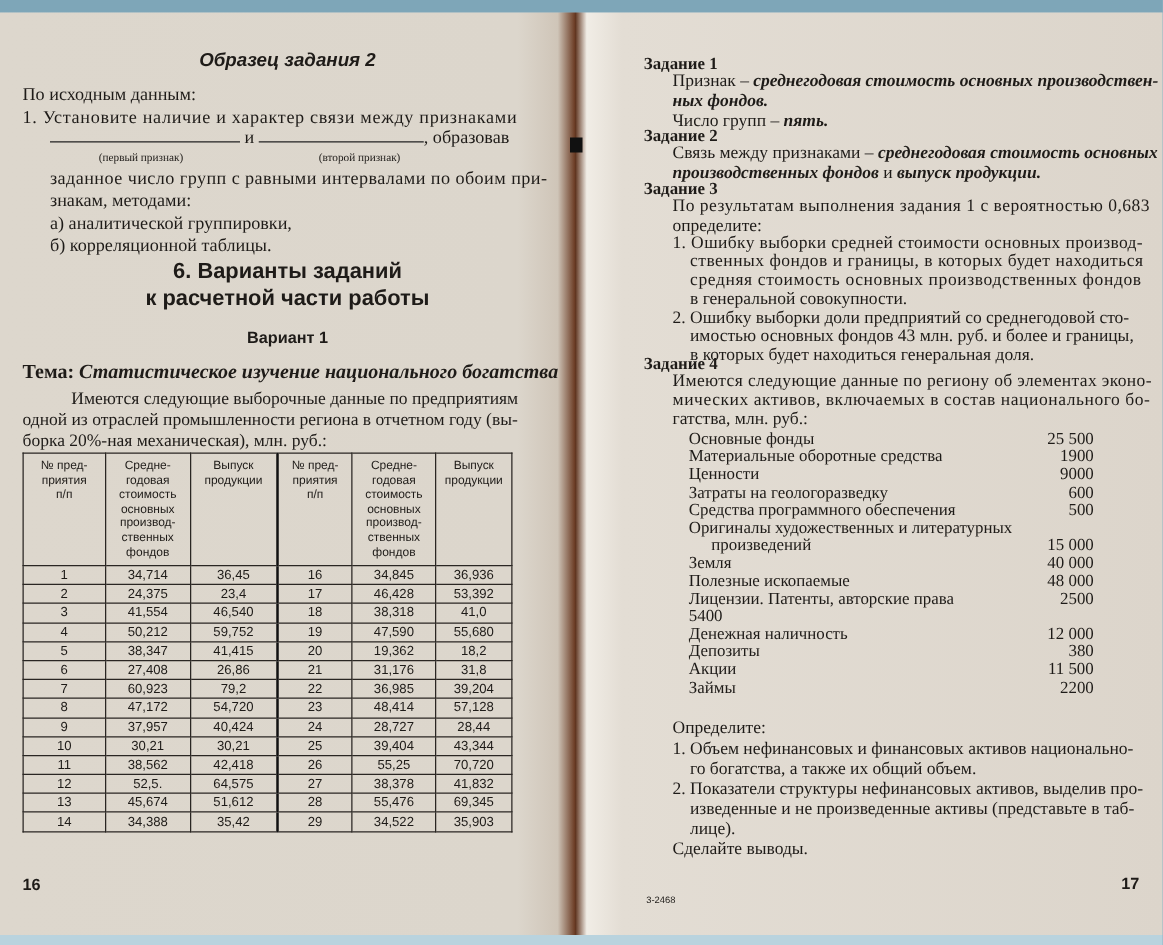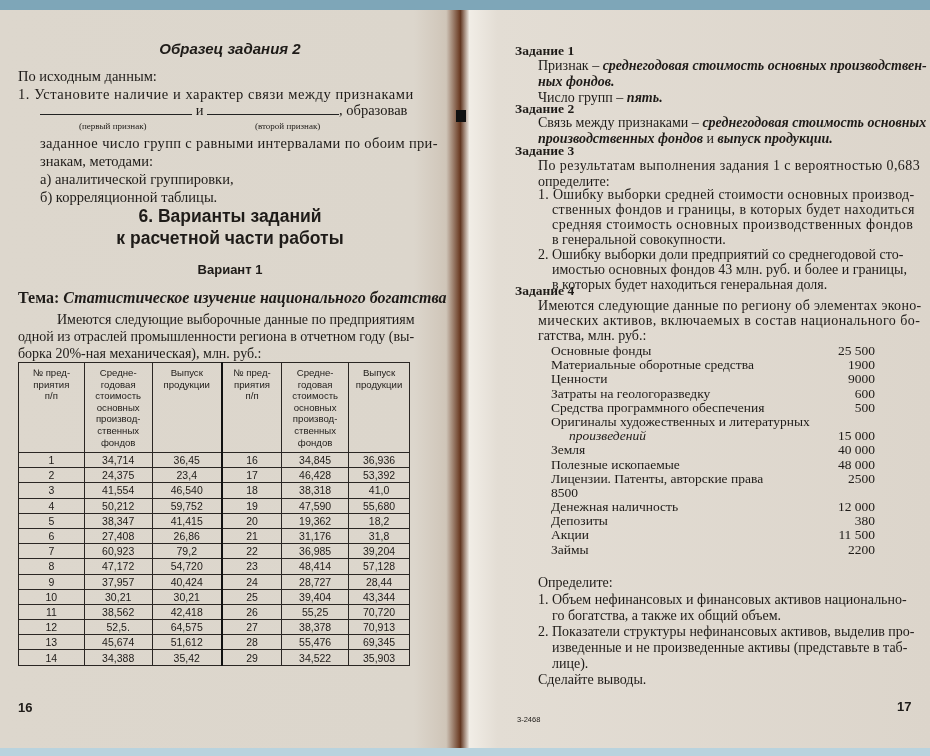--- a/index.html
+++ b/index.html
@@ -28,21 +28,21 @@
   table.data .mid { border-right: 2.5px solid #111; }
 
   .page-num { position: absolute; font-family: "Liberation Sans", sans-serif; font-weight: bold; font-size: 13px; }
   .code { position: absolute; font-family: "Liberation Sans", sans-serif; font-size: 7.5px; }
 
   .task-h { position: absolute; left: 515px; font-weight: bold; font-size: 13.5px; }
   .rt { position: absolute; font-size: 14px; line-height: 16.5px; }
   .bi { font-weight: bold; font-style: italic; }
   .assets { position: absolute; left: 551px; top: 344px; width: 324px; font-size: 13.5px; }
   .asset-row { display: flex; justify-content: space-between; height: 14.2px; line-height: 14.2px; }
-  .asset-row .name-indent { padding-left: 18px; font-style: italic; }
+  .asset-row .name-indent { padding-left: 18px; }
 </style>
 </head>
 <body>
 
 <div class="top-strip"></div>
 <div class="bottom-strip"></div>
 
 <div class="page page-left"></div>
 <div class="page page-right"></div>
 <div class="spine-mark"></div>
@@ -200,21 +200,21 @@
         <td>26</td>
         <td>55,25</td>
         <td>70,720</td>
       </tr>
       <tr>
         <td>12</td>
         <td>52,5.</td>
         <td class="mid">64,575</td>
         <td>27</td>
         <td>38,378</td>
-        <td>70,913</td>
+        <td>41,832</td>
       </tr>
       <tr>
         <td>13</td>
         <td>45,674</td>
         <td class="mid">51,612</td>
         <td>28</td>
         <td>55,476</td>
         <td>69,345</td>
       </tr>
       <tr>
@@ -290,21 +290,21 @@
     </div>
     <div class="asset-row">
       <span>Полезные ископаемые</span>
       <span>48 000</span>
     </div>
     <div class="asset-row">
       <span>Лицензии. Патенты, авторские права</span>
       <span>2500</span>
     </div>
     <div class="asset-row">
-      <span>8500</span>
+      <span>5400</span>
     </div>
     <div class="asset-row">
       <span>Денежная наличность</span>
       <span>12 000</span>
     </div>
     <div class="asset-row">
       <span>Депозиты</span>
       <span>380</span>
     </div>
     <div class="asset-row">

